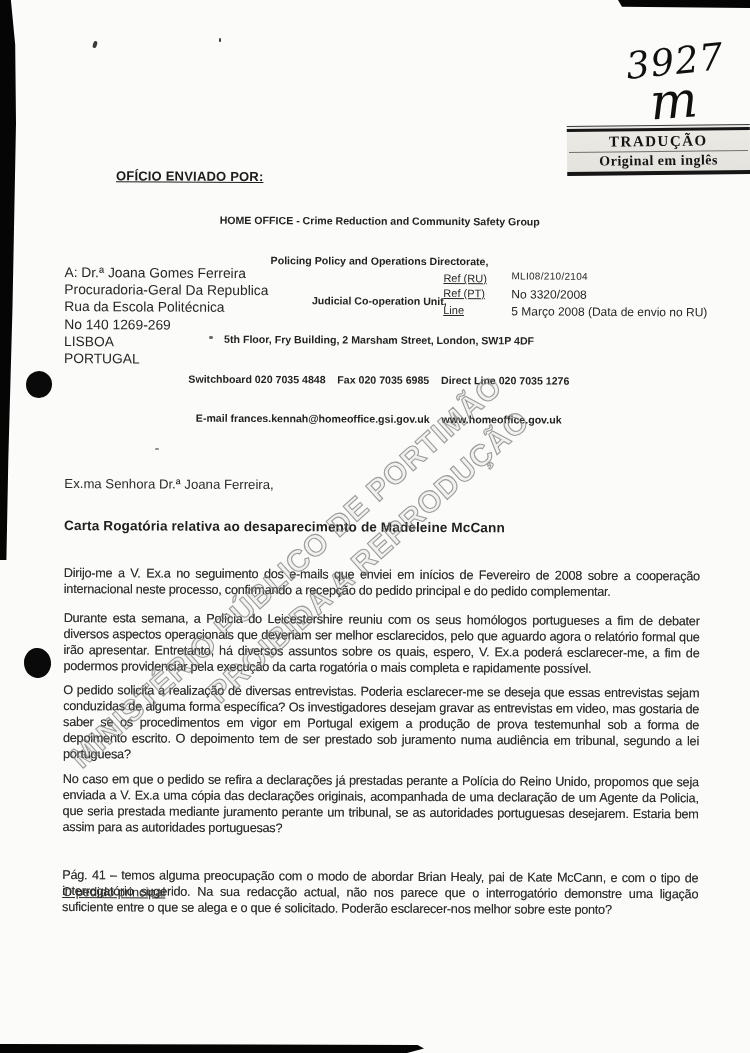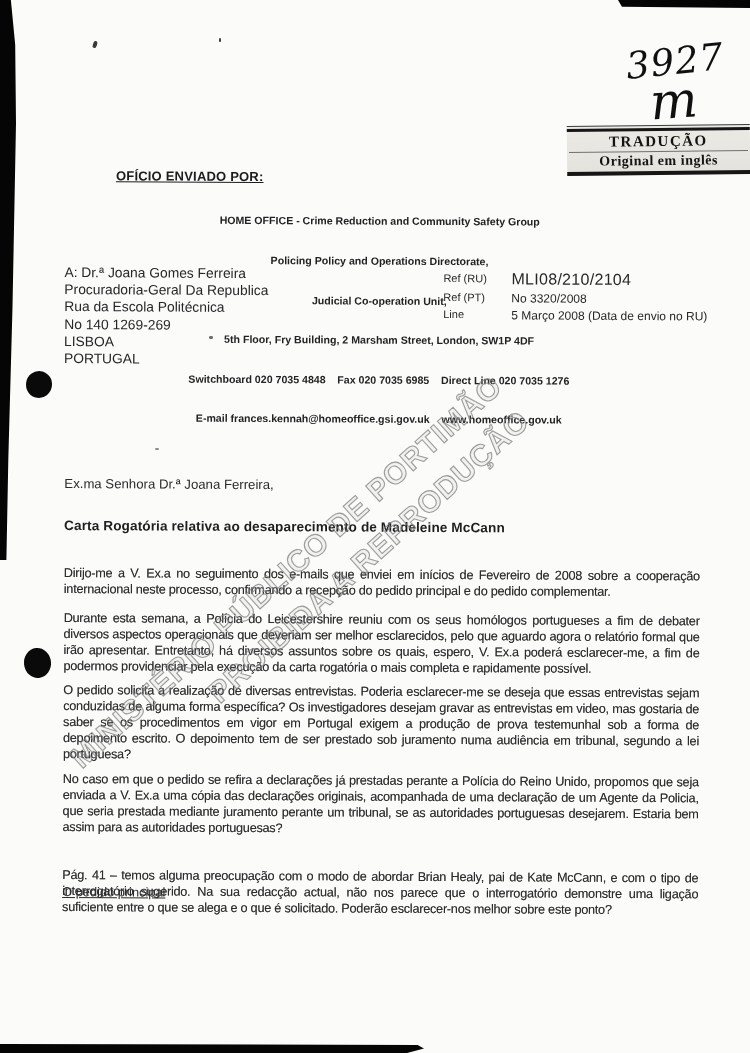--- a/index.html
+++ b/index.html
@@ -49,23 +49,23 @@
   
   .letter{position:absolute;inset:0;transform:rotate(0.3deg);transform-origin:60px 170px;}
   .abs{position:absolute;}
   .sent-by{left:93px;top:168px;font-size:13px;font-weight:bold;text-decoration:underline;
     letter-spacing:.2px;color:#1c1c1c;margin-left:23px;}
   .office{left:30px;top:187px;width:700px;text-align:center;font-size:10.6px;font-weight:bold;
     line-height:13.2px;color:#222;white-space:pre-wrap;}
   .recipient{left:65px;top:264px;font-size:13.8px;line-height:17.2px;color:#272727;}
   .refs{left:444px;top:270px;font-size:11px;color:#272727;}
   .ref-row{display:flex;margin-bottom:3px;}
-  .ref-label{width:68px;flex:0 0 68px;}
+  .ref-label{width:68px;flex:0 0 68px;text-decoration:underline;}
   .ref-value{white-space:pre-wrap;}
-  .ref-value-big{font-size:16px;letter-spacing:.3px;margin-top:-2px;}
+  .ref-value-big{font-size:10px;letter-spacing:.3px;margin-top:-2px;}
   .ref-value-med{font-size:12px;}
   .salutation{left:66px;top:476px;font-size:13.2px;color:#2b2b2b;}
   .subject{left:66px;top:518px;font-size:13.6px;font-weight:bold;color:#1e1e1e;letter-spacing:.1px;}
   .para{left:66px;width:636px;font-size:12.7px;line-height:15.9px;letter-spacing:-0.25px;
     text-align:justify;color:#2d2d2d;text-shadow:0 0 .4px rgba(40,40,40,.55);}
   .p1{top:566px;} .p2{top:611px;} .p3{top:683px;} .p4{top:772px;} .p5{top:868px;}
   .section-heading{left:66px;top:884px;font-size:12.8px;text-decoration:underline;color:#2a2a2a;}
 
   
   .wm{position:absolute;font-weight:bold;font-size:30px;letter-spacing:1px;white-space:nowrap;

